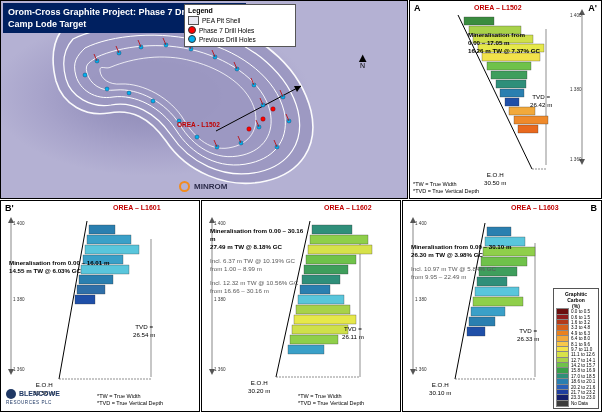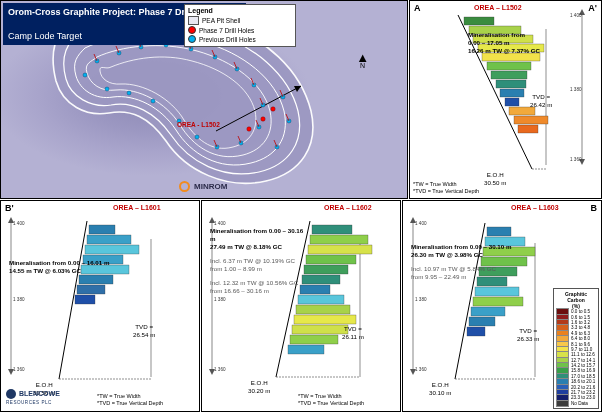--- a/index.html
+++ b/index.html
@@ -6,21 +6,21 @@
   body{width:602px;height:412px;background:#ffffff;font-family:"Liberation Sans",sans-serif;overflow:hidden;}
   .page{position:relative;width:602px;height:412px;}
 
   
   .map-panel{position:absolute;left:0;top:0;width:408px;height:199px;background:#b9b6d6;border:1px solid #000;box-sizing:border-box;overflow:hidden;}
   .map-bg{position:absolute;left:0;top:0;width:100%;height:100%;
      background:
       radial-gradient(ellipse 160px 80px at 150px 95px,#8b87b4 0%,#9c98c2 45%,#a8a4cb 70%,#b4b1d3 100%);
   }
   .title-box{position:absolute;left:2px;top:2px;background:#002060;color:#fff;font-weight:bold;font-size:9px;padding:3px 5px;line-height:12px;max-width:250px;}
-  .title-box .t2{font-weight:normal;margin-top:12px;}
+  .title-box .t2{font-weight:bold;}
 
   .legend{position:absolute;left:183px;top:3px;width:112px;background:#fff;border:1px solid #555;font-size:6.5px;padding:2px 3px;box-sizing:border-box;}
   .legend .lg-title{font-weight:bold;font-size:7px;margin-bottom:2px;}
   .legend .lg-row{display:flex;align-items:center;gap:3px;margin:1px 0;}
   .sw{width:9px;height:7px;display:inline-block;border:1px solid #333;}
   .sw.pit{background:#e8e8f2;border:1px solid #555;}
   .dot{width:6px;height:6px;border-radius:50%;display:inline-block;border:1px solid #333;}
 
   .northarrow{position:absolute;right:38px;top:52px;text-align:center;font-size:7px;}
   .northarrow .arrow{font-size:13px;line-height:9px;}

